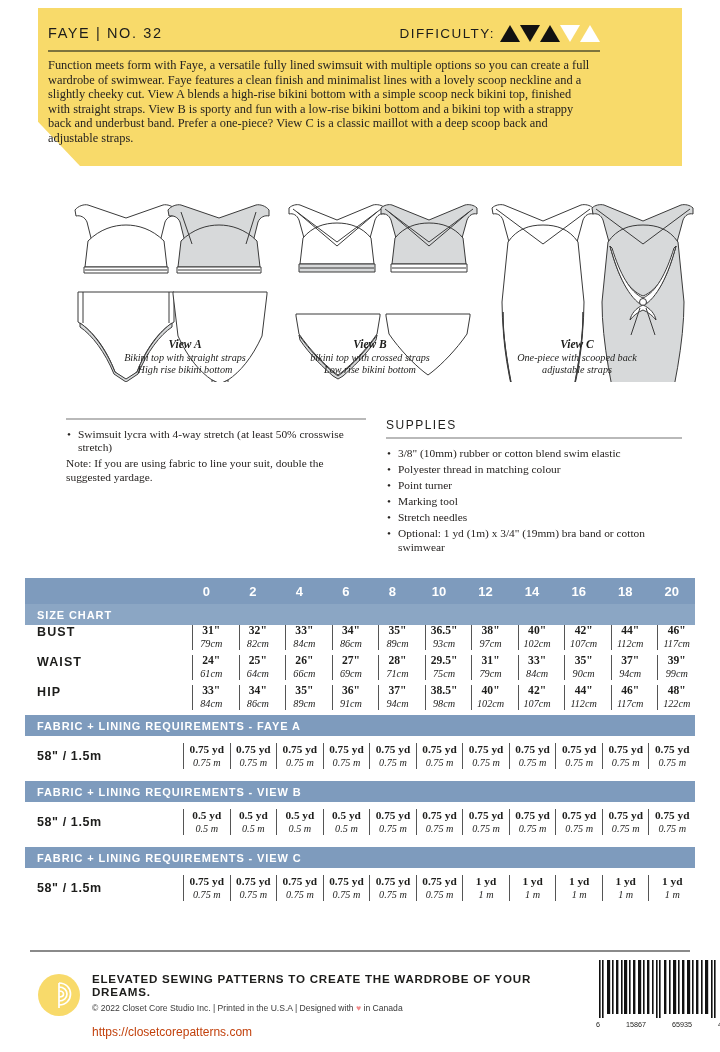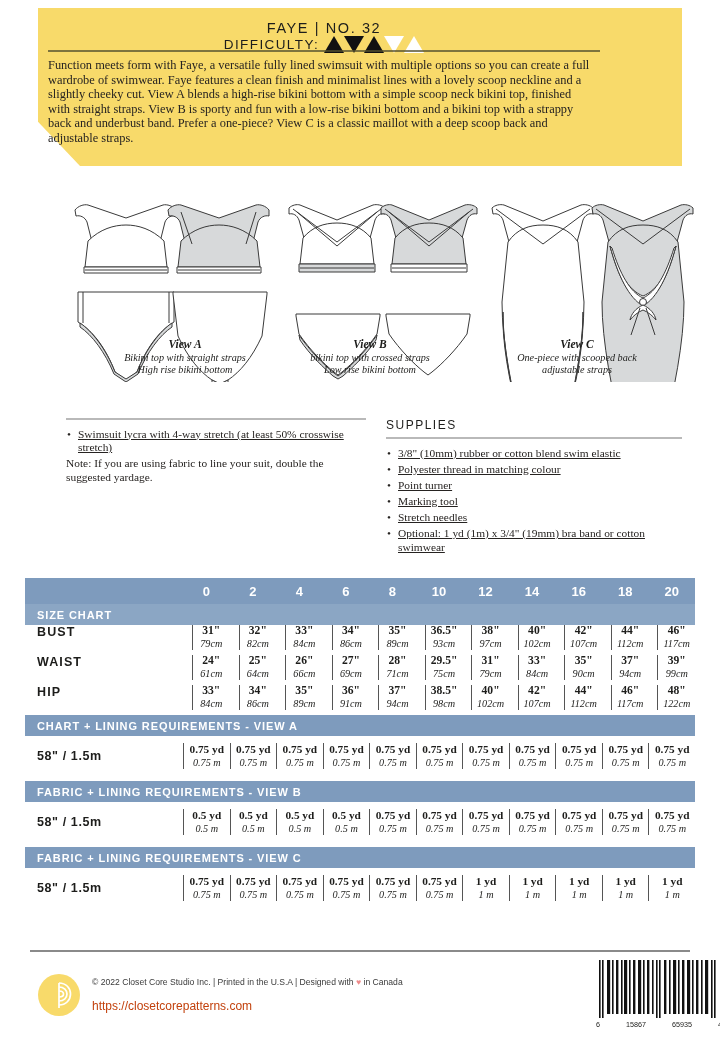--- a/index.html
+++ b/index.html
@@ -13,21 +13,21 @@
 
   
   .banner {
     position: absolute; left: 38px; top: 8px; width: 644px; height: 158px;
     background: #f8da6a;
     -webkit-clip-path: polygon(0 0, 100% 0, 100% 100%, 42px 100%, 0 72%);
     clip-path: polygon(0 0, 100% 0, 100% 100%, 42px 100%, 0 72%);
   }
   .banner-top {
     position:absolute; left:48px; top:20px; width:552px; height:26px;
-    display:flex; align-items:center; justify-content:space-between;flex-direction:column;
+    display:flex; align-items:center; justify-content:space-between;
   }
   .pattern-name {
     font-size: 14.5px; letter-spacing: 1.6px; color:#1d1d1b; font-weight:400;
     font-family: "Liberation Sans", sans-serif;
   }
   .difficulty-wrap { display:flex; align-items:center; gap:5px; }
   .difficulty-label { font-size:13.5px; letter-spacing:1.4px; color:#1d1d1b; }
   .tri-row { display:flex; align-items:center; gap:0px; }
   .tri { width:0; height:0; border-left:10px solid transparent; border-right:10px solid transparent; }
   .tri.up   { border-bottom:17px solid #111; }
@@ -54,21 +54,21 @@
   .cols { position:absolute; left:0; top:418px; width:720px; }
   .col { position:absolute; }
   .col-fabric { left:66px; width:300px; }
   .col-supplies { left:386px; width:296px; }
   .sec-head {
     font-size:12px; letter-spacing:1.5px; color:#1d1d1b; margin-bottom:5px;
     font-family:"Liberation Sans", sans-serif;
   }
   .sec-rule { height:1.5px; background:#b9b9b9; margin-bottom:8px; }
   .bullets { font-family:"Liberation Serif", serif; font-size:11.4px; line-height:13.6px; color:#262321; }
-  .bullet { margin-bottom:2.5px; padding-left:12px; position:relative;text-decoration:underline; }
+  .bullet { margin-bottom:2.5px; padding-left:12px; position:relative; }
   .bullet::before { content:"\2022"; position:absolute; left:1px; top:0; }
   .nobullet { margin-bottom:2.5px; }
 
   
   .table { position:absolute; left:25px; top:578px; width:670px; }
   .t-sizes { display:flex; height:26px; background:#7e9bbd; align-items:center; }
   .t-sizes .lbl { width:158px; }
   .t-sizes .cell {
     flex:1; text-align:center; color:#fff; font-size:13px; font-weight:bold;
     font-family:"Liberation Sans", sans-serif;
@@ -483,21 +483,21 @@
             <div class="dm">117cm</div>
           </div>
         <div class="dcell">
             <div class="dv">48"</div>
             <div class="dm">122cm</div>
           </div>
       </div>
 
     </div>
 
-    <div class="band">CHART + LINING REQUIREMENTS - VIEW A</div>
+    <div class="band">FABRIC + LINING REQUIREMENTS - FAYE A</div>
     <div class="yrow">
       <div class="rlbl">58" / 1.5m</div>
       <div class="ycell">
           <div class="yv">0.75 yd</div>
           <div class="ym">0.75 m</div>
         </div>
       <div class="ycell">
           <div class="yv">0.75 yd</div>
           <div class="ym">0.75 m</div>
         </div>
@@ -649,20 +649,21 @@
         <g fill="none" stroke="#ffffff" stroke-width="1.7">
           <path d="M21 9 L21 34"></path>
           <path d="M21 9 C28 9 32.5 14 32.5 20 C32.5 26 28 31 21 31"></path>
           <path d="M21 13 C26 13 29 16.5 29 20 C29 23.5 26 27 21 27"></path>
           <path d="M21 17 C23.8 17 25.5 18.4 25.5 20 C25.5 21.6 23.8 23 21 23"></path>
         </g>
       </svg>
     </div>
 
     <div class="foot-text">
+      <div class="foot-l1">ELEVATED SEWING PATTERNS TO CREATE THE WARDROBE OF YOUR DREAMS.</div>
       <div class="foot-l2"><span>© 2022 Closet Core Studio Inc. | Printed in the U.S.A | Designed with </span><span class="heart">♥</span><span> in Canada</span></div>
       <div class="foot-l3">https://closetcorepatterns.com</div>
     </div>
 
     <div class="barcode">
       <svg width="128" height="62" viewBox="0 0 128 62">
         <rect x="0" y="0" width="128" height="62" fill="#fff"></rect>
         <g fill="#111">
           <rect x="4" y="2" width="1.6" height="58"></rect>
           <rect x="7" y="2" width="1.6" height="58"></rect>

